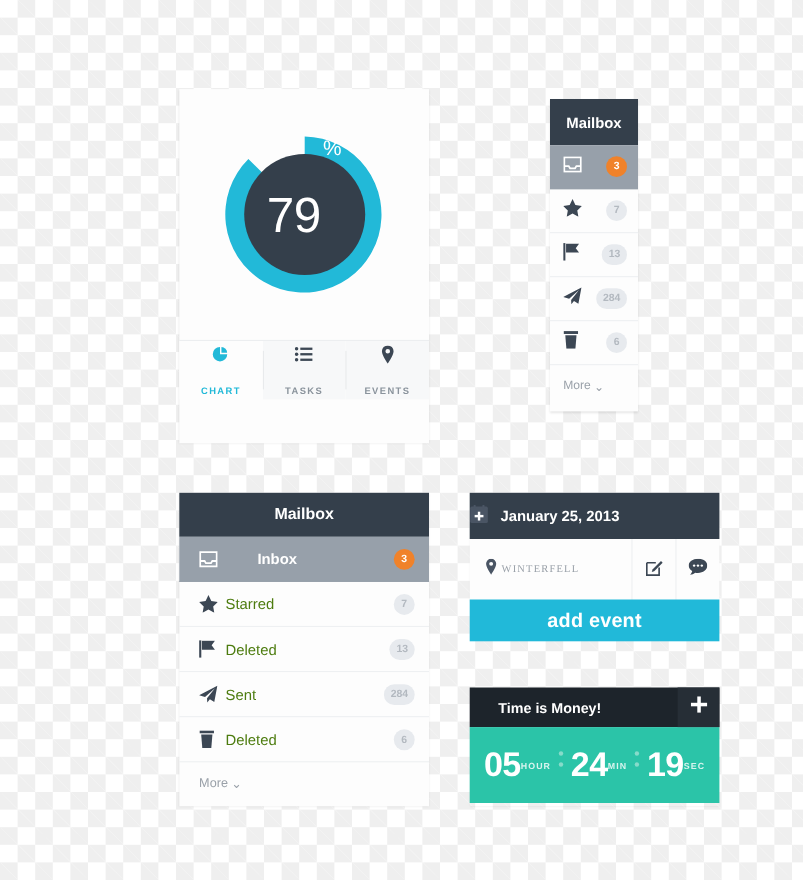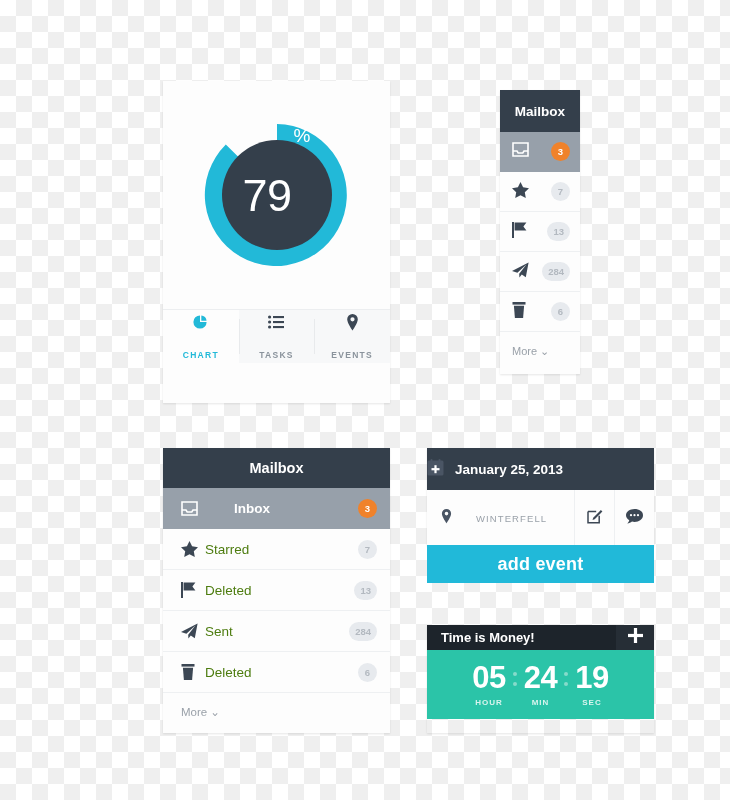--- a/index.html
+++ b/index.html
@@ -85,40 +85,40 @@
            min-width: 19px; height: 19px; padding: 0 6px; border-radius: 10px;
            font-size: 9.5px; font-weight: bold; background: #e7eaee; color: #b3b9c0; }
   .badge.orange { background: #f0822a; color: #ffffff; width: 19px; padding: 0; }
 
   
   #event-card { left: 427px; top: 448px; width: 227px; height: 98px;
                 background: #fdfdfd; box-shadow: 0 1px 2px rgba(0,0,0,.10); }
   #event-card .dark-header { height: 42px; justify-content: flex-start;
                              gap: 11px; font-size: 13.5px; }
   .event-body { height: 56px; display: flex; align-items: center; }
-  .event-place { flex: 1; display: flex; align-items: center; gap: 24px; padding-left: 14px; }
+  .event-place { flex: 1; display: flex; align-items: center; gap: 4px; padding-left: 14px; font-family: Liberation Serif, serif; }
   .event-place .place-text { font-size: 9.5px; letter-spacing: 1.1px; color: #9aa1a9; }
   .event-action { width: 40px; height: 56px; display: flex; align-items: center;
                   justify-content: center; border-left: 1px solid #eef0f2; cursor: pointer; }
   #add-event-btn { left: 427px; top: 545px; width: 227px; height: 38px;
                    background: #21b9d9; color: #ffffff; border: none;
                    font-family: inherit; font-size: 18px; font-weight: bold;
                    letter-spacing: .2px; cursor: pointer; }
 
   
   #timer-card { left: 427px; top: 625px; width: 227px; height: 108px;
                 box-shadow: 0 1px 2px rgba(0,0,0,.10); }
-  .timer-head { height: 25px; display: flex; background: #1d242b; }
+  .timer-head { height: 36px; display: flex; background: #1d242b; padding-left: 12px; }
   .timer-title { flex: 1; display: flex; align-items: center; padding-left: 14px;
                  color: #ffffff; font-weight: bold; font-size: 13px; }
   .timer-add { width: 38px; display: flex; align-items: center; justify-content: center;
                background: #262e36; cursor: pointer; }
   .timer-body { height: 69px; background: #2bc4a8; display: flex;
                 align-items: center; justify-content: center; gap: 7px; }
-  .timer-unit { display: flex; flex-direction: column; align-items: center; }
+  .timer-unit { display: flex; flex-direction: row; align-items: center; }
   .timer-num { font-size: 31px; font-weight: bold; color: #ffffff; line-height: 1.05; letter-spacing: -.5px; }
   .timer-cap { font-size: 8px; font-weight: bold; letter-spacing: 1px; color: #d8f4ee; margin-top: 3px; }
   .timer-sep { display: flex; flex-direction: column; gap: 6px; margin-bottom: 12px; }
   .timer-sep i { width: 4px; height: 4px; border-radius: 50%; background: #86dbca; display: block; }
 </style>
 </head>
 <body>
 
 <div class="widget" id="tasks-card">
 

